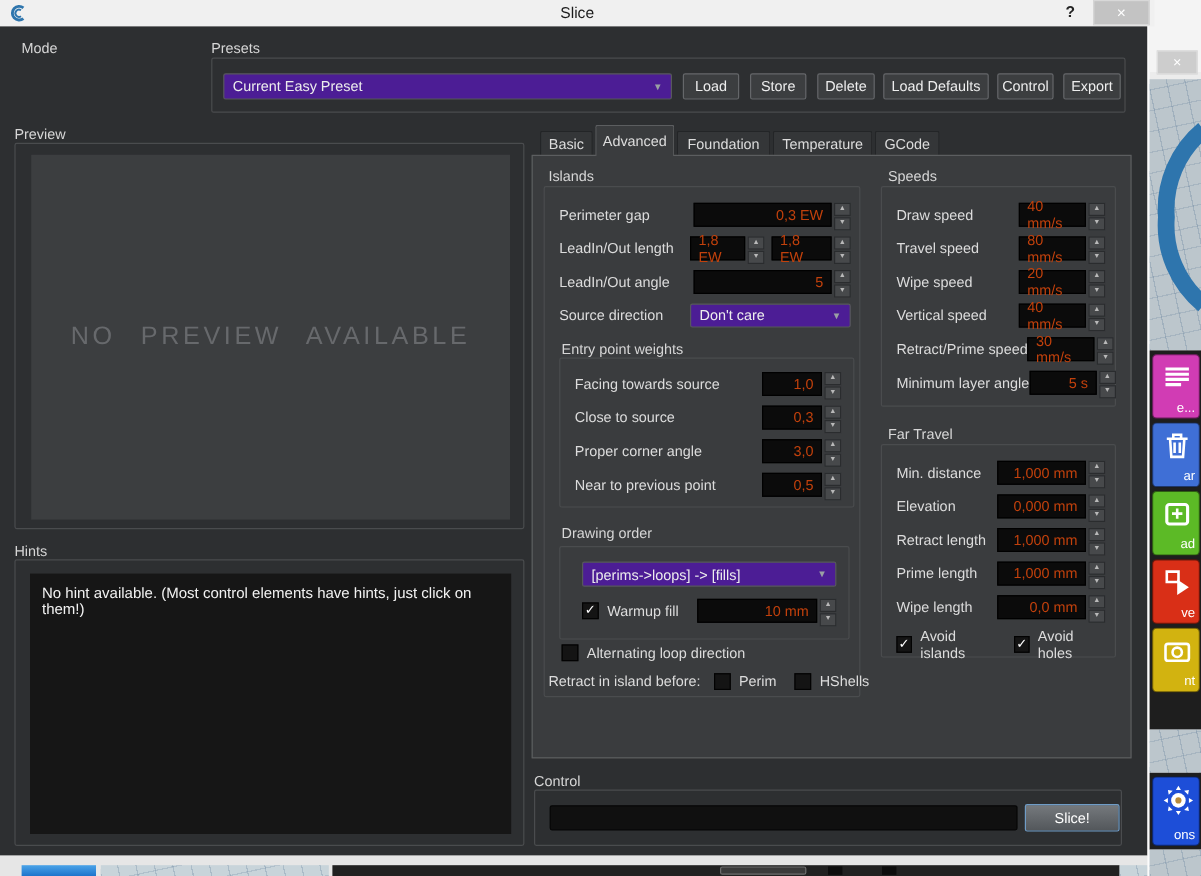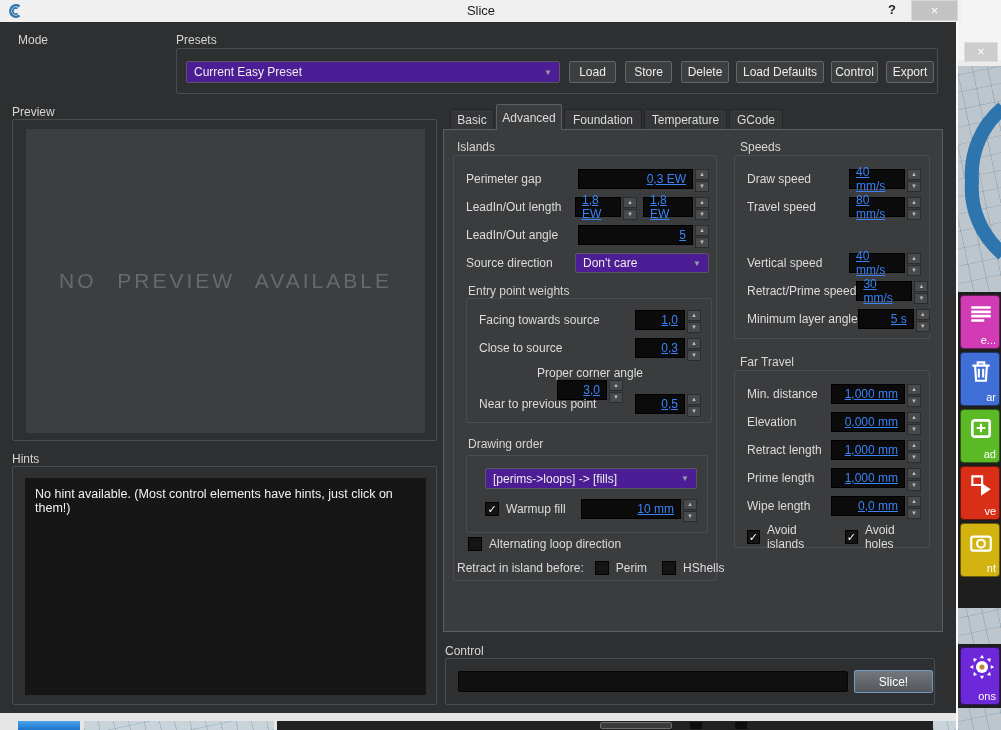--- a/index.html
+++ b/index.html
@@ -28,22 +28,22 @@
   .btn { background:#3c3e40; border:1px solid #65676a; border-radius:2px; color:#ededed;
          font-size:12px; text-align:center; display:flex; align-items:center; justify-content:center; }
 
   .select { background:#4c1d95; border:1px solid #57595b; border-radius:2px; color:#ededed;
             display:flex; align-items:center; height:22px; padding:0 7px; }
   .select .sel-text { flex:1; font-size:12px; white-space:nowrap; overflow:hidden; }
   .select .arrow { color:#9aa0a4; font-size:8px; margin-left:6px; }
 
   
   .spin { display:flex; height:20px; }
-  .spin .val { background:#0b0b0b; border:1px solid #000; color:#3b82f6; font-size:12px;
-               display:flex; align-items:center; justify-content:flex-end; padding:0 6px;text-decoration:underline; }
+  .spin .val { background:#0b0b0b; border:1px solid #000; color:#c2410c; font-size:12px;
+               display:flex; align-items:center; justify-content:flex-end; padding:0 6px; }
   .spin .btns { width:14px; margin-left:2px; display:flex; flex-direction:column; }
   .spin .btns span { flex:1; background:#47494b; color:#b9b9b9; font-size:6px; line-height:9px;
                      text-align:center; border:1px solid #2a2c2e; }
   .spin .btns span + span { margin-top:1px; }
 
   
   .cb { display:flex; align-items:center; }
   .cbbox { width:14px; height:14px; background:#141414; border:1px solid #020202; color:#fff;
            font-size:11px; line-height:13px; text-align:center; }
   .cbbox .tick { visibility:hidden; }
@@ -129,21 +129,21 @@
         <rect x="3" y="7" width="18" height="13" rx="2" stroke="#fff" stroke-width="2" fill="none"></rect>
         <circle cx="12" cy="13.5" r="3.6" stroke="#fff" stroke-width="2" fill="none"></circle>
         </svg>
       <span class="txt">nt</span>
     </div>
   </div>
 
   <div class="abs grid-bg" style="left:0;top:608px;width:45px;height:36px;"></div>
 
   <div class="abs side-panel" style="left:0;top:644px;width:45px;height:64px;">
-    <div class="side-btn" style="top: 3px; height: 58px; background: #6d28d9;">
+    <div class="side-btn" style="top: 3px; height: 58px; background: #1d4ed8;">
       <svg class="ic" width="28" height="28" viewBox="0 0 24 24">
         <path d="M12 1.5l1.8 3h-3.6zM12 22.5l1.8-3h-3.6zM1.5 12l3-1.8v3.6zM22.5 12l-3-1.8v3.6zM4.5 4.5l3.4.6-2.8 2.8zM19.5 4.5l-.6 3.4-2.8-2.8zM4.5 19.5l3.4-.6-2.8-2.8zM19.5 19.5l-.6-3.4-2.8 2.8z" fill="#fff"></path>
         <circle cx="12" cy="12" r="5.2" fill="#fff"></circle>
         <circle cx="12" cy="12" r="2.2" fill="#b98a3a"></circle>
         </svg>
       <span class="txt">ons</span>
     </div>
   </div>
 
   <div class="abs grid-bg" style="left:0;top:708px;width:45px;height:22px;"></div>
@@ -267,21 +267,21 @@
         <div class="abs row" style="left:12px;top:39px;width:222px;">
           <span class="flabel">Close to source</span>
           <span class="spin">
             <span class="val" style="width:50px;">0,3</span>
             <span class="btns">
               <span>▲</span>
               <span>▼</span>
             </span>
           </span>
         </div>
-        <div class="abs row" style="left:12px;top:67px;width:222px;flex-direction:column;">
+        <div class="abs row" style="left:12px;top:67px;width:222px;">
           <span class="flabel">Proper corner angle</span>
           <span class="spin">
             <span class="val" style="width:50px;">3,0</span>
             <span class="btns">
               <span>▲</span>
               <span>▼</span>
             </span>
           </span>
         </div>
         <div class="abs row" style="left:12px;top:95px;width:222px;">
@@ -344,20 +344,30 @@
           <span class="btns">
             <span>▲</span>
             <span>▼</span>
           </span>
         </span>
       </div>
       <div class="abs row" style="left:12px;top:41px;width:174px;">
         <span class="flabel">Travel speed</span>
         <span class="spin">
           <span class="val" style="width:56px;">80 mm/s</span>
+          <span class="btns">
+            <span>▲</span>
+            <span>▼</span>
+          </span>
+        </span>
+      </div>
+      <div class="abs row" style="left:12px;top:69px;width:174px;">
+        <span class="flabel">Wipe speed</span>
+        <span class="spin">
+          <span class="val" style="width:56px;">20 mm/s</span>
           <span class="btns">
             <span>▲</span>
             <span>▼</span>
           </span>
         </span>
       </div>
       <div class="abs row" style="left:12px;top:97px;width:174px;gap:13px;">
         <span class="flabel">Vertical speed</span>
         <span class="spin">
           <span class="val" style="width:56px;">40 mm/s</span>

